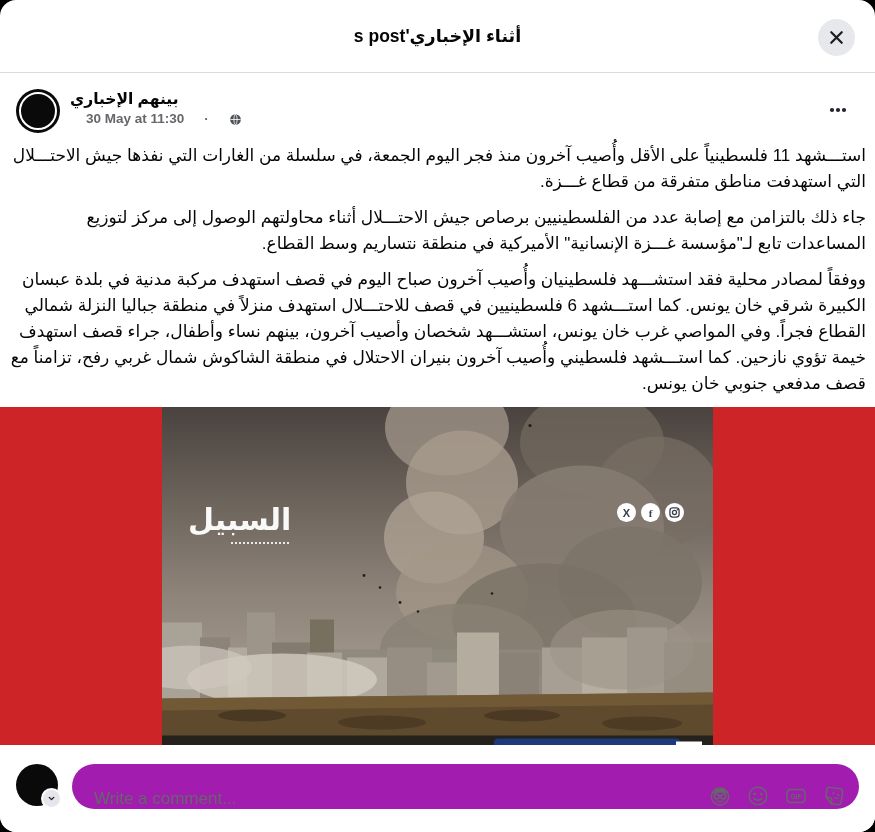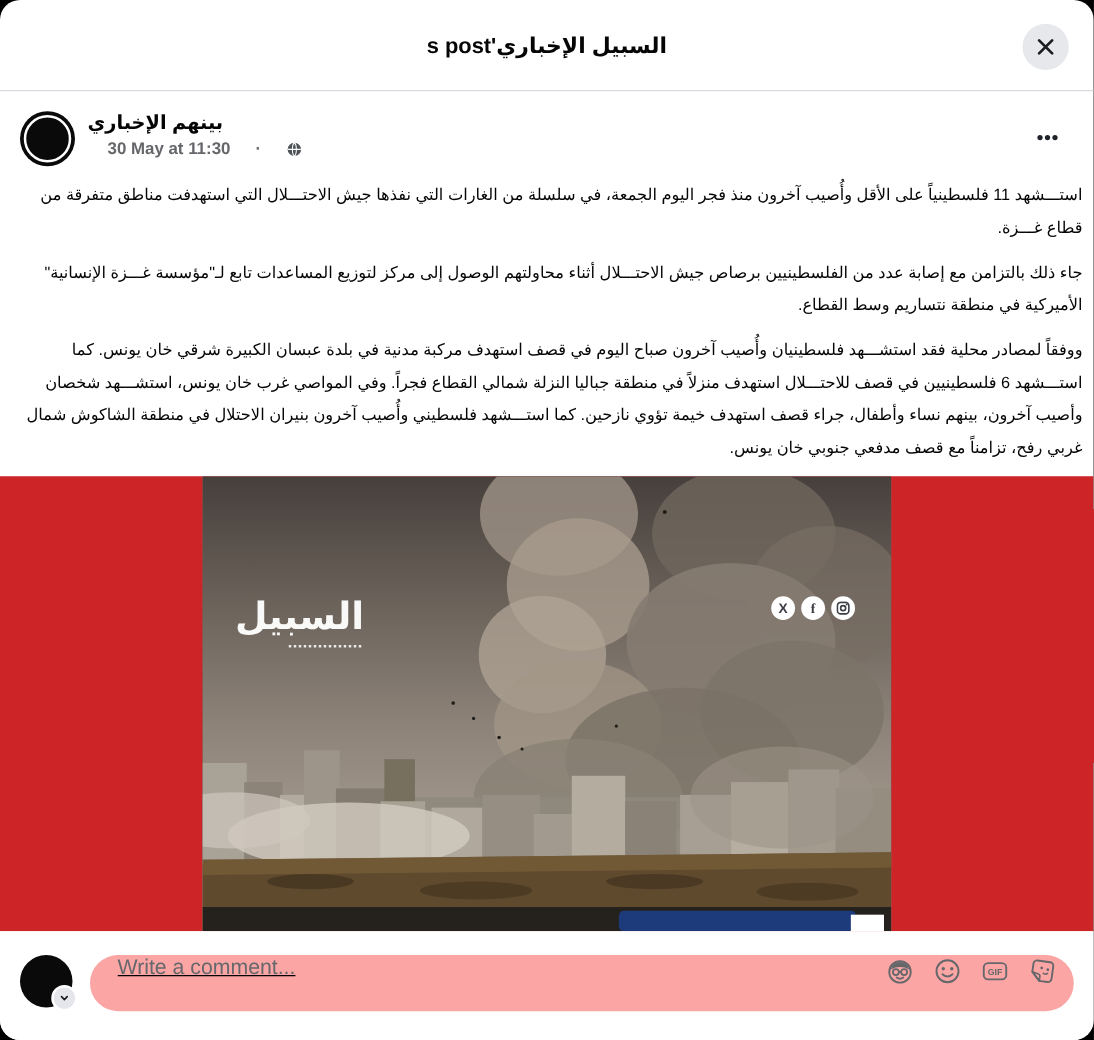--- a/index.html
+++ b/index.html
@@ -17,54 +17,54 @@
   .post-head{display:flex;align-items:flex-start;padding:16px 16px 6px 16px;}
   .avatar{width:44px;height:44px;border-radius:50%;background:#0a0a0a;position:relative;flex:0 0 44px;cursor:pointer;}
   .avatar::after{content:"";position:absolute;inset:3px;border-radius:50%;border:2px solid #fff;}
   .head-meta{margin-left:10px;flex:1;}
   .author{font-size:15.5px;font-weight:700;color:#050505;line-height:20px;cursor:pointer;}
   .sub{display:flex;align-items:center;gap:20px;font-size:13.5px;font-weight:600;color:#65676b;line-height:18px;margin-top:1px;margin-left:16px;}
   .dot-sep{font-weight:700;}
   .more-btn{border:none;background:transparent;padding:6px;margin:4px 4px 0 0;cursor:pointer;border-radius:50%;}
   
   .post-text{padding:4px 9px 0 9px;direction:rtl;text-align:right;color:#050505;}
-  .post-text p{margin:0 0 10px 0;font-size:13px;line-height:26px;}
+  .post-text p{margin:0 0 10px 0;font-size:17px;line-height:26px;}
   
   .media{flex:1 1 auto;min-height:300px;background:#cd2428;position:relative;display:flex;justify-content:center;overflow:hidden;cursor:pointer;}
   .photo{position:relative;width:551px;height:100%;overflow:hidden;background:#6e645c;}
   .photo svg.scene{position:absolute;inset:0;width:100%;height:100%;}
   .watermark{position:absolute;left:26px;top:98px;color:#fff;direction:rtl;}
   .watermark .wm-text{font-size:30px;font-weight:700;line-height:30px;letter-spacing:1px;opacity:.96;}
   .watermark .wm-tag{width:58px;height:3px;margin-top:4px;margin-right:2px;
     border-bottom:2px dotted rgba(255,255,255,.85);}
   .media-socials{position:absolute;left:455px;top:96px;display:flex;gap:5px;}
   .soc{width:19px;height:19px;border-radius:50%;background:#fff;color:#3b3e45;display:flex;
     align-items:center;justify-content:center;font-size:11px;font-weight:700;}
   
   .comment-bar{flex:0 0 87px;background:#fff;display:flex;align-items:flex-start;
     padding:19px 16px 0 16px;box-sizing:border-box;}
   .c-avatar-wrap{position:relative;width:42px;height:42px;flex:0 0 42px;cursor:pointer;}
   .c-avatar{width:42px;height:42px;border-radius:50%;background:#0a0a0a;}
   .c-badge{position:absolute;right:-4px;bottom:-3px;width:17px;height:17px;border-radius:50%;
     background:#e4e6eb;border:2px solid #fff;display:flex;align-items:center;justify-content:center;}
-  .pill{flex:1;margin-left:14px;height:45px;background:#fca5a5;border-radius:23px;
-    display:flex;align-items:flex-start;padding:0 12px 0 8px;box-sizing:border-box;text-decoration:underline;}
+  .pill{flex:1;margin-left:14px;height:45px;background:#a21caf;border-radius:23px;
+    display:flex;align-items:flex-end;padding:0 12px 0 8px;box-sizing:border-box;}
   .pill input{flex:1;border:none;background:transparent;outline:none;font-size:17px;color:#050505;
     padding:0 0 0 14px;font-family:inherit;}
   .pill input::placeholder{color:#65676b;}
   .pill-icons{display:flex;align-items:center;gap:12px;}
   .icon-btn{border:none;background:transparent;padding:0;cursor:pointer;display:flex;align-items:center;justify-content:center;width:26px;height:26px;border-radius:50%;}
 </style>
 </head>
 <body>
 
 <div class="window">
 
   <div class="modal-header">
-    <div class="modal-title" dir="rtl">السبيل الإخباري's post</div>
+    <div class="modal-title" dir="rtl">أثناء الإخباري's post</div>
     <button class="close-btn">
       <span style="display:flex;">
         <svg width="19" height="19" viewBox="0 0 20 20">
             <path d="M4.5 4.5 L15.5 15.5 M15.5 4.5 L4.5 15.5" stroke="#1b1d21" stroke-width="2.3" stroke-linecap="round" fill="none"></path>
           </svg>
       </span>
     </button>
   </div>
 
   <div class="content">

